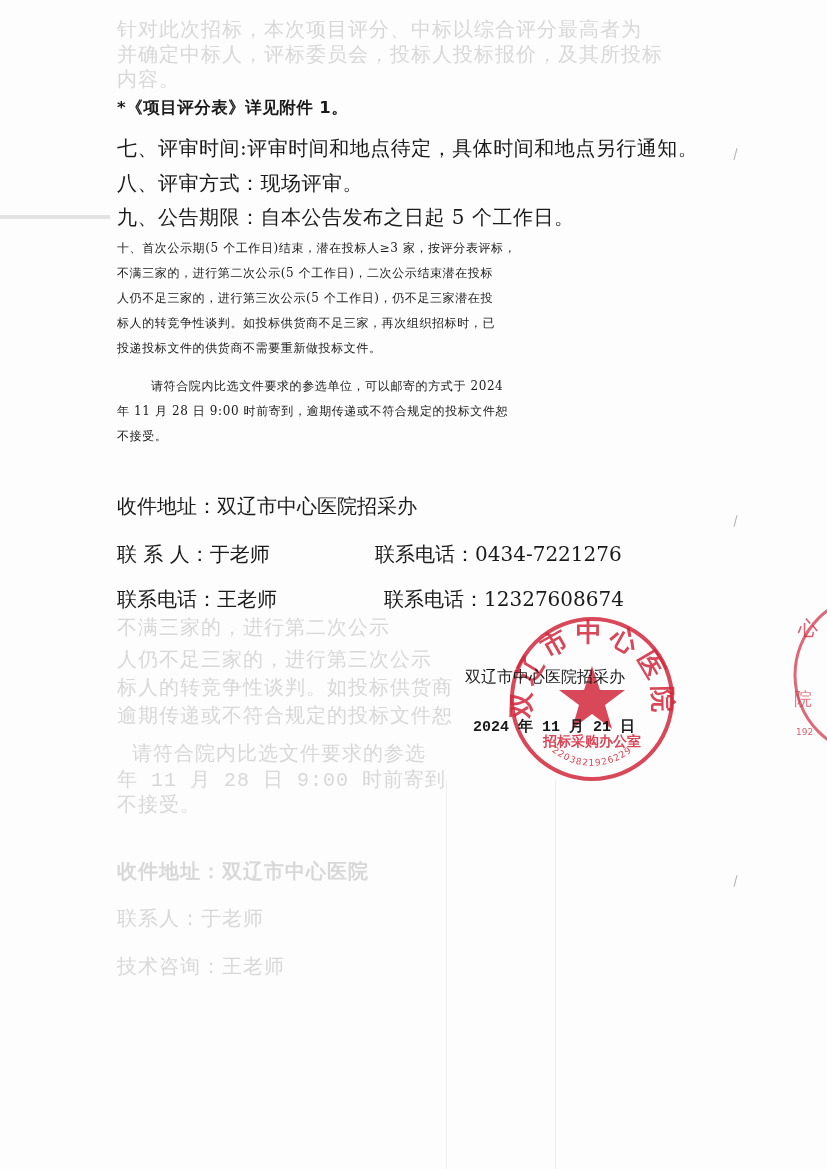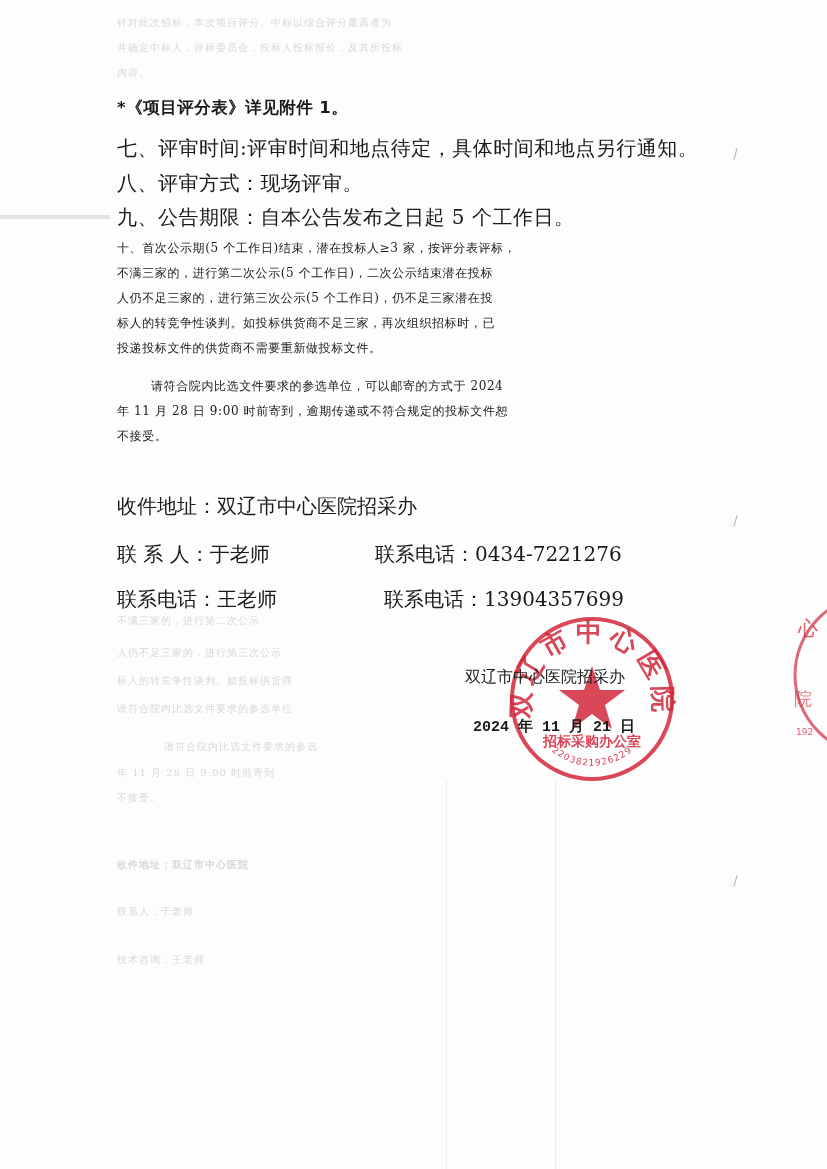--- a/index.html
+++ b/index.html
@@ -17,21 +17,21 @@
   }
   .page {
     position: absolute;
     left: 0; top: 0;
     width: 827px; height: 1169px;
     background: #fdfdfd;
   }
   .bleed {
     position: absolute;
     color: #d8d8d8;
-    font-size: 10px;
+    font-size: 20px;
     white-space: nowrap;
     letter-spacing: 1px;
   }
   .line {
     position: absolute;
     left: 117px;
     font-size: 20px;
     white-space: nowrap;
     letter-spacing: 0.5px;
   }
@@ -150,30 +150,30 @@
   </div>
   <div class="contact-row" style="top:541px; width:600px;">
     <span>联 系 人：</span><span>于老师</span>
     <span class="right" style="left:258px; top:0;">
       <span>联系电话：</span><span>0434-7221276</span>
     </span>
   </div>
   <div class="contact-row" style="top:586px; width:600px;">
     <span>联系电话：</span><span>王老师</span>
     <span class="right" style="left:267px; top:0;">
-      <span>联系电话：</span><span>13904357699</span>
+      <span>联系电话：</span><span>12327608674</span>
     </span>
   </div>
 
   <div class="bleed" style="left:117px; top:614px;">不满三家的，进行第二次公示</div>
   <div class="bleed" style="left:117px; top:646px;">人仍不足三家的，进行第三次公示</div>
   <div class="bleed" style="left:117px; top:674px;">标人的转竞争性谈判。如投标供货商</div>
-  <div class="bleed" style="left:117px; top:702px;">请符合院内比选文件要求的参选单位</div>
-  <div class="bleed" style="left:164px; top:740px;">请符合院内比选文件要求的参选</div>
-  <div class="bleed" style="left:117px; top:766px;">年 11 月 28 日 9:00 时前寄到</div>
+  <div class="bleed" style="left:117px; top:702px;">逾期传递或不符合规定的投标文件恕</div>
+  <div class="bleed" style="left:132px; top:740px;">请符合院内比选文件要求的参选</div>
+  <div class="bleed" style="left:117px; top:766px;font-family:Liberation Mono, monospace;">年 11 月 28 日 9:00 时前寄到</div>
   <div class="bleed" style="left:117px; top:791px;">不接受。</div>
   <div class="bleed" style="left:117px; top:858px;font-weight:bold;">收件地址：双辽市中心医院</div>
   <div class="bleed" style="left:117px; top:905px;text-align:right;">联系人：于老师</div>
   <div class="bleed" style="left:117px; top:953px;">技术咨询：王老师</div>
 
   <div class="vline" style="left:446px;"></div>
   <div class="vline" style="left:555px;"></div>
 
   <div class="margin-mark" style="left:735px; top:148px;"></div>
   <div class="margin-mark" style="left:735px; top:515px;"></div>

